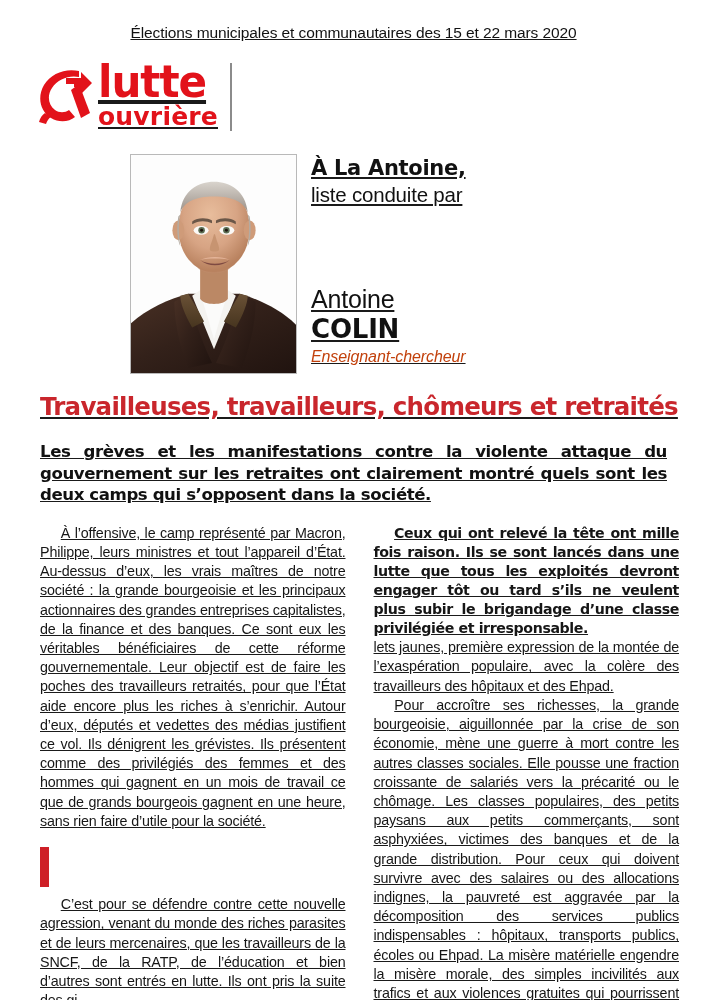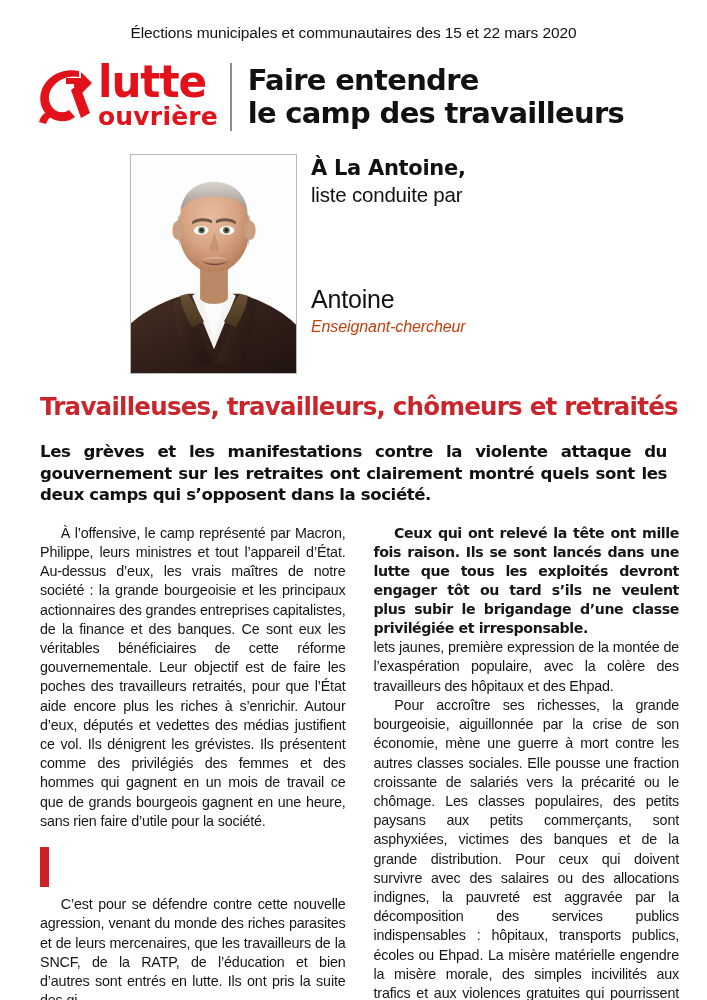--- a/index.html
+++ b/index.html
@@ -16,20 +16,21 @@
     color: #1a1a1a;
     -webkit-font-smoothing: antialiased;
   }
 
   .page {
     position: relative;
     width: 707px;
     height: 808px;
     box-sizing: border-box;
     padding: 0;
+    text-decoration: underline;
   }
 
   
   .election-line {
     text-align: center;
     font-size: 15.5px;
     letter-spacing: -0.1px;
     color: #121212;
     padding-top: 24px;
     font-weight: 400;
@@ -263,24 +264,20 @@
         </g>
       </svg>
       <div class="wordmark">
         <div class="wm-lutte">lutte</div>
         <div class="wm-ouvriere">ouvrière</div>
       </div>
     </div>
 
     <div class="masthead-divider"></div>
 
-    <div class="tagline">
-      <div>Faire entendre</div>
-      <div>le camp des travailleurs</div>
-    </div>
   </div>
 
   <div class="candidate">
 
     <div class="portrait-frame">
       <svg class="portrait-svg" viewBox="0 0 167 220" preserveAspectRatio="xMidYMid slice" aria-hidden="true">
         <defs>
           <radialGradient id="skin" cx="45%" cy="35%" r="62%">
             <stop offset="0%" stop-color="#e8bd9c"></stop>
             <stop offset="60%" stop-color="#d7a484"></stop>
@@ -340,20 +337,21 @@
         <path d="M70,106 C78,104 92,104 100,106 C92,102 78,102 70,106 Z" fill="#e5b59a"></path>
 
         <path d="M66,112 C72,120 96,120 102,112 C96,122 72,122 66,112 Z" fill="#c08d6b" opacity="0.55"></path>
       </svg>
     </div>
 
     <div class="candidate-info">
       <div class="city-line">À La Antoine,</div>
       <div class="list-led-by">liste conduite par</div>
       <div class="cand-firstname">Antoine</div>
+      <div class="cand-lastname">COLIN</div>
       <div class="cand-job">Enseignant-chercheur</div>
     </div>
   </div>
 
   <div class="red-headline">Travailleuses, travailleurs, chômeurs et retraités</div>
 
   <p class="lede">Les grèves et les manifestations contre la violente attaque du gouvernement sur les retraites ont clairement montré quels sont les deux camps qui s’opposent dans la société.</p>
 
   <div class="columns">
 

